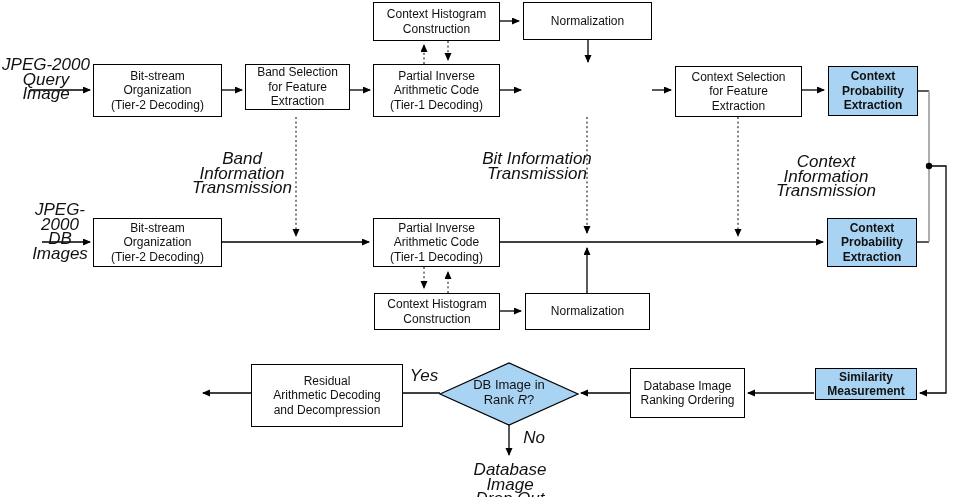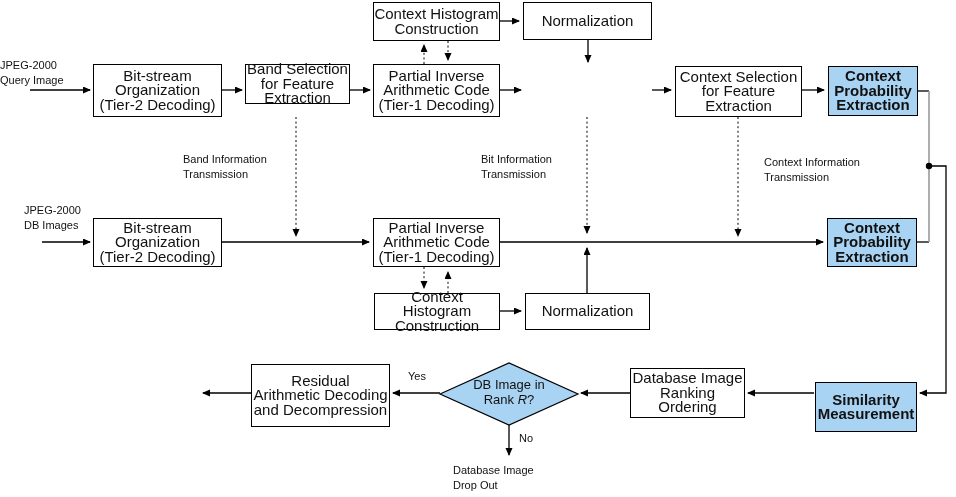--- a/index.html
+++ b/index.html
@@ -22,29 +22,30 @@
   svg.wires path.gray{stroke:var(--gray);stroke-width:1.6;}
   svg.wires polygon.diamond{fill:var(--hl);stroke:#000;stroke-width:1.2;}
   svg.wires circle.junction{fill:#000;stroke:none;}
   .box{
     position:absolute;
     box-sizing:border-box;
     border:1.4px solid #000;
     background:#fff;
     display:flex;align-items:center;justify-content:center;
     text-align:center;
-    font-size:15px;line-height:14.5px;
+    font-size:12px;line-height:14.5px;
     white-space:pre-line;
   }
   .box.hl{background:var(--hl);font-weight:bold;}
   .lbl{
     position:absolute;
-    text-align:left;
-    font-size:11px;line-height:14.5px;
+    text-align:center;
+    font-size:17px;line-height:14.5px;
     white-space:pre-line;
+    font-style:italic;
   }
   .dtext{
     position:absolute;left:440px;top:377px;width:138px;
     text-align:center;font-size:13px;line-height:15px;
   }
 </style>
 </head>
 <body>
 
 <div class="stage">
@@ -98,21 +99,21 @@
 
   <div class="box" style="left:373px;top:2px;width:127px;height:39px">Context Histogram
 Construction</div>
   <div class="box" style="left:523px;top:2px;width:129px;height:38px">Normalization</div>
 
   <div class="lbl" style="left:0px;top:58px;width:92px">JPEG-2000
 Query Image</div>
   <div class="box" style="left:93px;top:64px;width:129px;height:53px">Bit-stream
 Organization
 (Tier-2 Decoding)</div>
-  <div class="box" style="left:245px;top:64px;width:105px;height:40px">Band Selection
+  <div class="box" style="left:245px;top:64px;width:105px;height:46px">Band Selection
 for Feature
 Extraction</div>
   <div class="box" style="left:373px;top:64px;width:127px;height:53px">Partial Inverse
 Arithmetic Code
 (Tier-1 Decoding)</div>
   <div class="box" style="left:675px;top:66px;width:127px;height:51px">Context Selection
 for Feature
 Extraction</div>
   <div class="box hl" style="left:828px;top:66px;width:90px;height:50px">Context
 Probability
@@ -134,29 +135,29 @@
 Arithmetic Code
 (Tier-1 Decoding)</div>
   <div class="box hl" style="left:827px;top:218px;width:90px;height:49px">Context
 Probability
 Extraction</div>
 
   <div class="box" style="left:374px;top:293px;width:126px;height:37px">Context Histogram
 Construction</div>
   <div class="box" style="left:525px;top:293px;width:125px;height:37px">Normalization</div>
 
-  <div class="box" style="left:251px;top:364px;width:139px;height:63px">Residual
+  <div class="box" style="left:251px;top:364px;width:152px;height:63px">Residual
 Arithmetic Decoding
 and Decompression</div>
   <div class="lbl" style="left:408px;top:369px;width:32px">Yes</div>
   <div class="dtext">
     <div>DB Image in</div>
     <div><span>Rank </span><i>R</i><span>?</span></div>
   </div>
   <div class="lbl" style="left:519px;top:431px;width:30px">No</div>
   <div class="lbl" style="left:453px;top:463px;width:114px">Database Image
 Drop Out</div>
   <div class="box" style="left:630px;top:368px;width:115px;height:50px">Database Image
 Ranking Ordering</div>
-  <div class="box hl" style="left:815px;top:382px;width:102px;height:50px">Similarity
+  <div class="box hl" style="left:815px;top:368px;width:102px;height:32px">Similarity
 Measurement</div>
 
 </div>
 
 </body></html>

